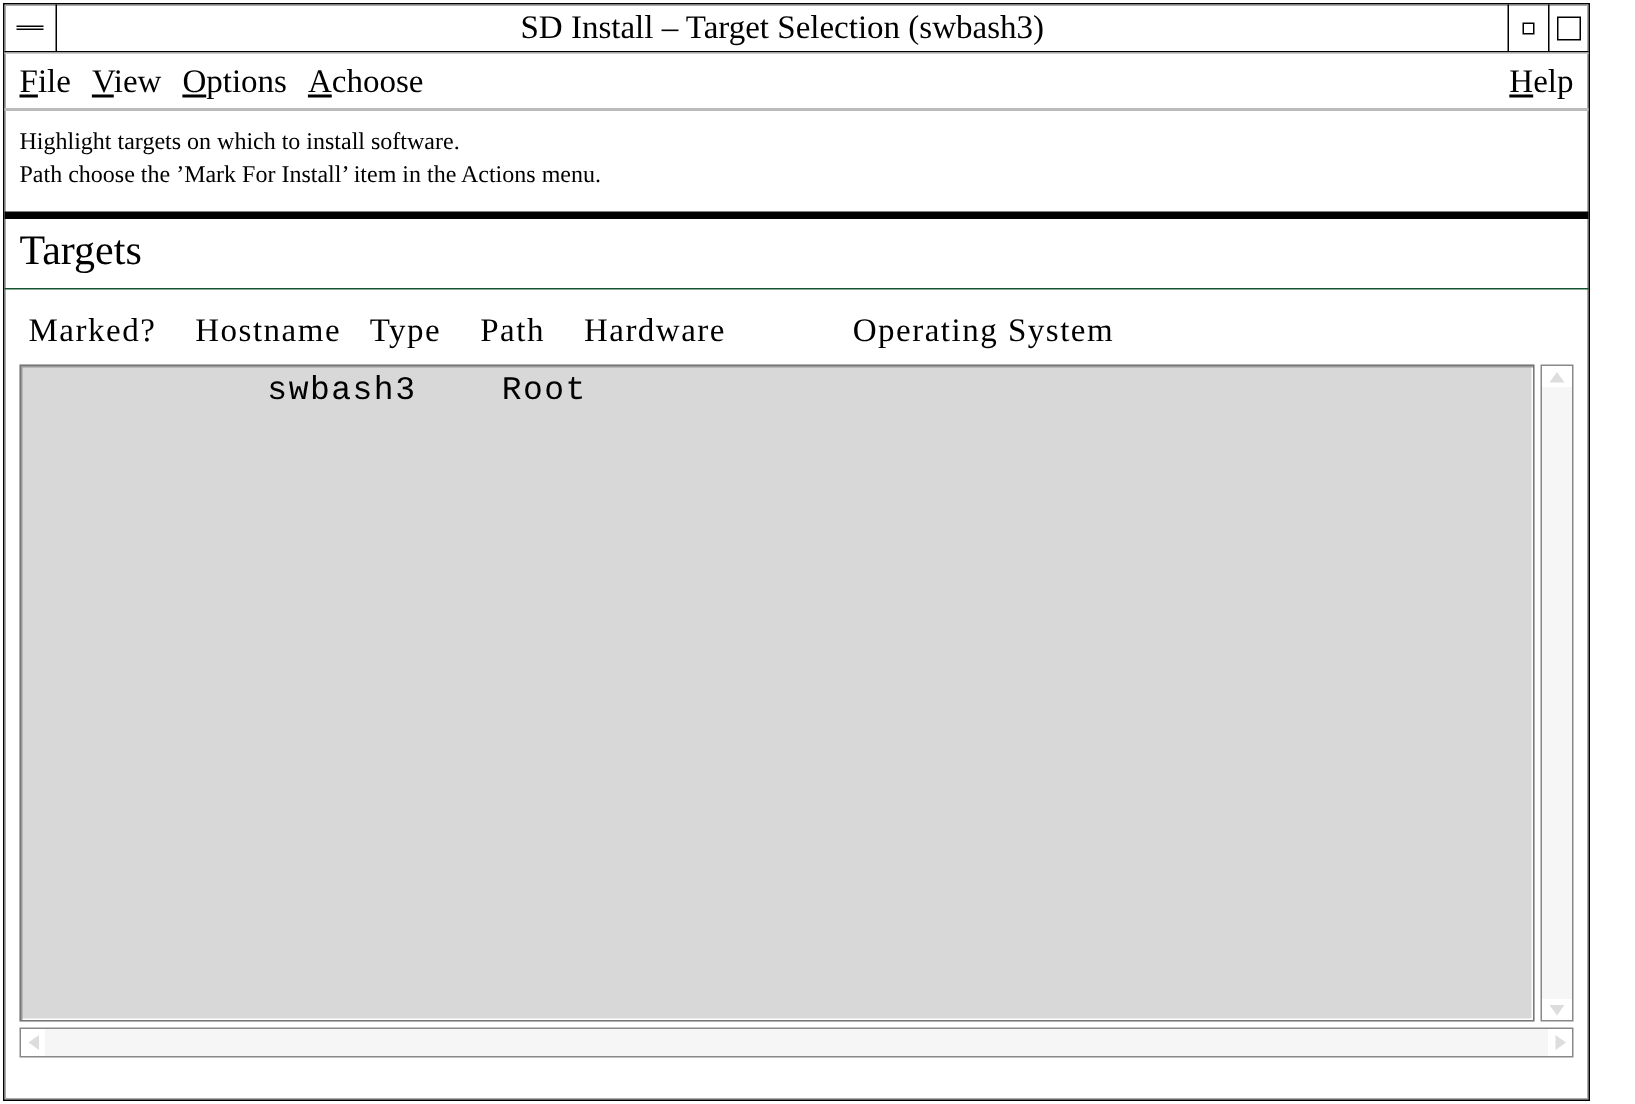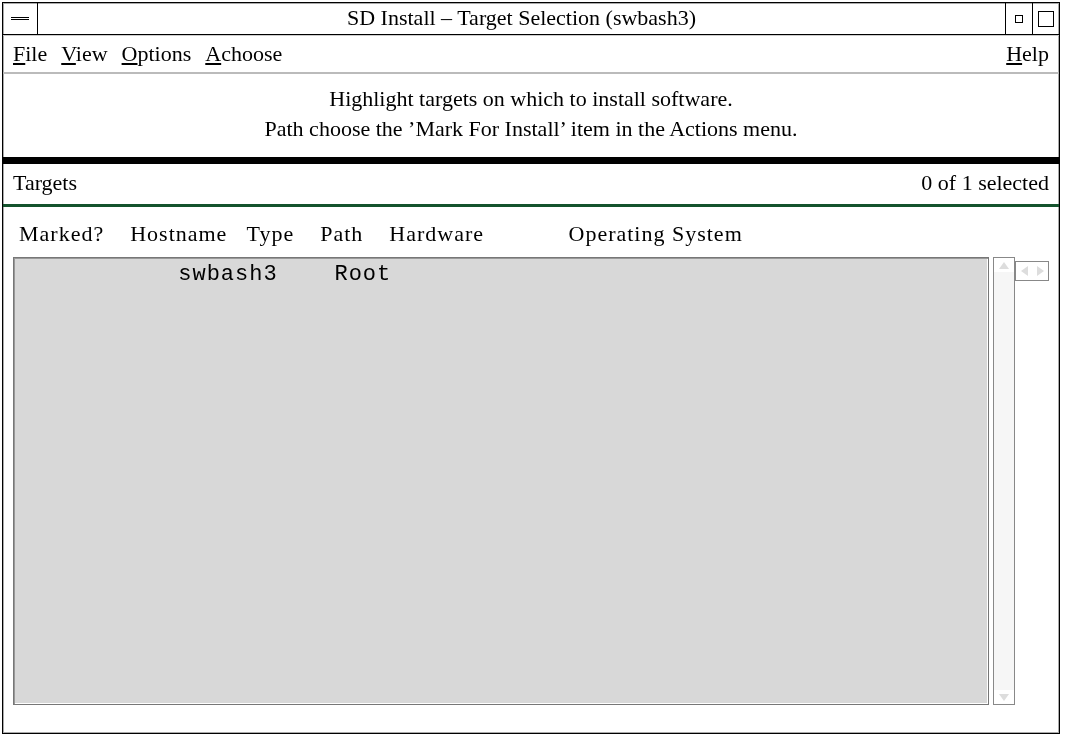--- a/index.html
+++ b/index.html
@@ -80,46 +80,45 @@
   .menu-item {
     cursor: default;
   }
   .menu-item .mn {
     text-decoration: underline;
     text-underline-offset: 2px;
   }
   
   .instructions {
     padding: 10px 10px 14px 10px;
-    border-bottom: 7px solid #000000;
+    border-bottom: 5px solid #000000;
     line-height: 1.35;
-    font-size: 22px;
-    text-align: center;
+    font-size: 16px;
   }
   
   .targets-header {
     display: flex;
     justify-content: space-between;
     padding: 6px 10px 8px 10px;
-    border-bottom: 3px solid #14532d;
-    font-size: 22px;
+    border-bottom: 1px solid #14532d;
+    font-size: 28px;
   }
   
   .colheaders {
     font-family: Liberation Serif, serif;
     font-size: 22px;
     padding: 14px 10px 10px 16px;
     white-space: pre;
     letter-spacing: 1px;
   }
   
   .list-wrap {
     flex: 1;
     display: flex;
-    flex-direction: row;
+    flex-direction: column;
     padding: 0 10px 6px 10px;
     min-height: 0;
   }
   .list-and-vscroll {
     flex: 1;
     display: flex;
     min-height: 0;
   }
   .listbox {
     flex: 1;
@@ -224,21 +223,20 @@
     <span class="menu-item"><span class="mn">H</span><span>elp</span></span>
   </div>
 
   <div class="instructions">
     <div>Highlight targets on which to install software.</div>
     <div>Path choose the ’Mark For Install’ item in the Actions menu.</div>
   </div>
 
   <div class="targets-header">
     <span>Targets</span>
-    <span>0 of 1 selected</span>
   </div>
 
   <div class="colheaders"><span id="ch0">Marked?    Hostname   Type    Path    Hardware             Operating System</span></div>
 
   <div class="list-wrap">
     <div class="list-and-vscroll">
       <div class="listbox">
         <div class="row" id="row0">           swbash3    Root                                 </div>
       </div>
       <div class="vscroll">

